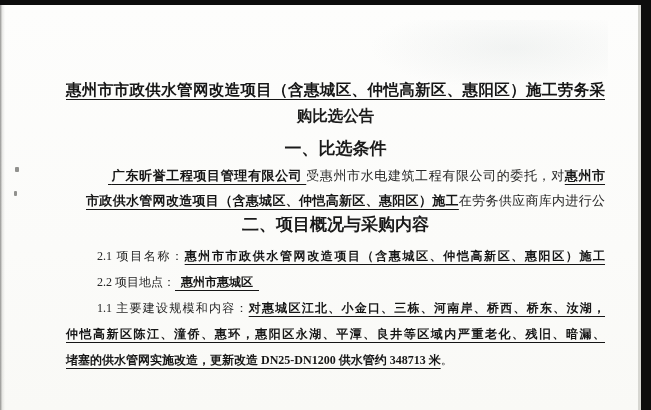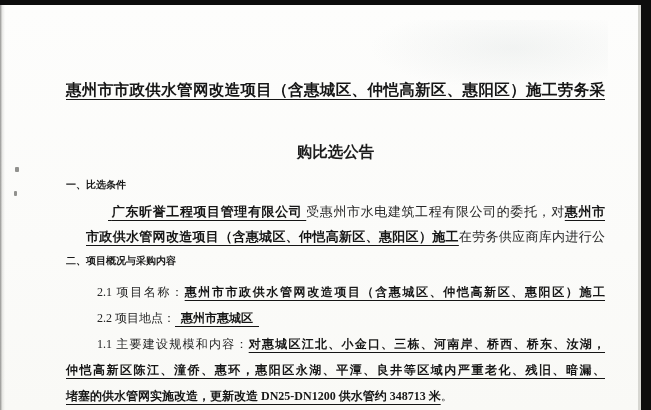--- a/index.html
+++ b/index.html
@@ -45,25 +45,26 @@
 
   .title-l1 {
     margin-top: 72px;
     font-size: 15.5px; font-weight: 700; line-height: 26px;
     color: #1c1c1c;
     text-align: justify; text-align-last: justify;
   }
   .title-l2 {
     font-size: 15.5px; font-weight: 700; line-height: 26px;
     color: #1c1c1c;
-    text-align: center; text-align-last: center; margin-top: 36px;
+    text-align: center; text-align-last: center;
   }
   .heading {
-    font-size: 10px; font-weight: 700; line-height: 24px;
+    font-size: 17px; font-weight: 700; line-height: 24px;
     color: #1a1a1a;
+    text-align: center;
   }
   .h1 { margin-top: 8px; }
   .h2 { }
 
   .p1 { margin-top: 2px; margin-left: 20px; }
   .indent1 { padding-left: 22px; }
   .indent2 { padding-left: 31px; }
   .items { margin-top: 6px; }
   .item-line { font-size: 12px; line-height: 26px; }
 

